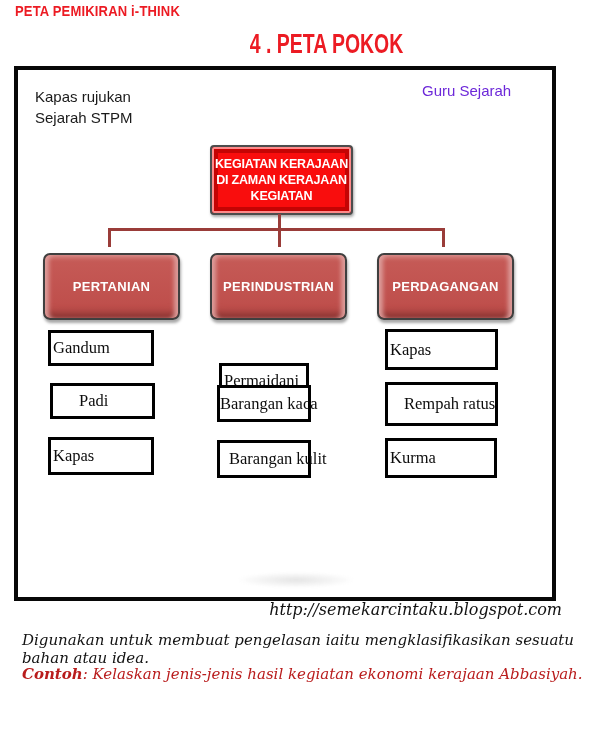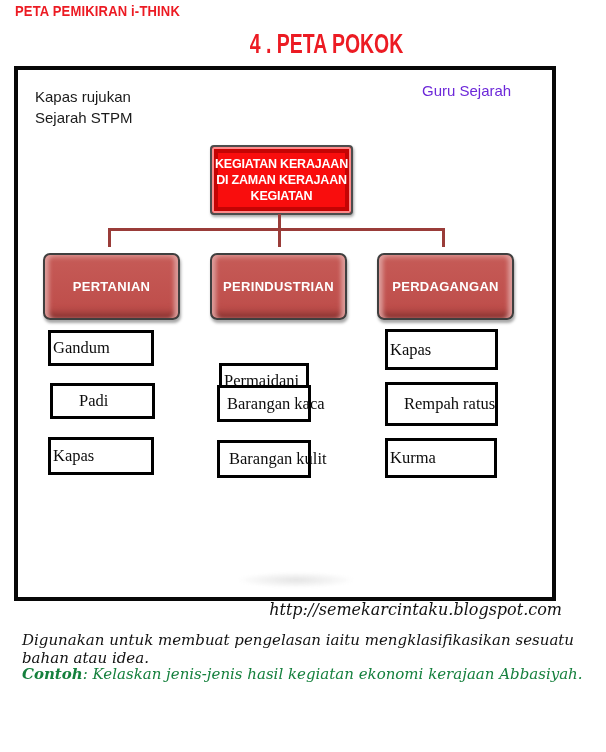--- a/index.html
+++ b/index.html
@@ -65,21 +65,21 @@
   .leaf{
     position:absolute;background:#fff;border:3px solid #000;
     display:flex;align-items:center;padding-left:2px;
     font-family:"Liberation Serif",serif;font-size:16.5px;color:#0d0d0d;
     white-space:nowrap;
   }
   .leaf-1-1{left:30px; top:260px;width:106px;height:36px;}
   .leaf-1-2{left:32px; top:313px;width:105px;height:36px;padding-left:26px;}
   .leaf-1-3{left:30px; top:367px;width:106px;height:38px;}
   .leaf-2-1{left:201px;top:262px;width:90px; height:35px;margin-top:31px;}
-  .leaf-2-2{left:199px;top:315px;width:94px; height:37px;padding-left:7px;}
+  .leaf-2-2{left:199px;top:315px;width:94px; height:37px;padding-left:0;}
   .leaf-2-3{left:199px;top:370px;width:94px; height:38px;padding-left:9px;}
   .leaf-3-1{left:367px;top:259px;width:113px;height:41px;}
   .leaf-3-2{left:367px;top:312px;width:113px;height:44px;padding-left:16px;}
   .leaf-3-3{left:367px;top:368px;width:112px;height:40px;}
   
   .smudge{
     position:absolute;left:218px;top:502px;width:120px;height:16px;
     background:radial-gradient(ellipse at center,rgba(150,150,150,0.25),rgba(255,255,255,0) 70%);
     filter:blur(1px);
   }
@@ -89,21 +89,21 @@
     font-family:"DejaVu Serif",serif;font-style:italic;font-size:16px;color:#121212;
     white-space:nowrap;
   }
   .description{
     position:absolute;left:22px;top:632px;
     font-family:"DejaVu Serif",serif;font-style:italic;font-size:15px;line-height:17.5px;
     color:#121212;white-space:nowrap;
   }
   .example{
     position:absolute;left:22px;top:665px;
-    font-family:"DejaVu Serif",serif;font-style:italic;font-size:15px;color:#15803d;
+    font-family:"DejaVu Serif",serif;font-style:italic;font-size:15px;color:#b91c1c;
     white-space:nowrap;
   }
   .example b{font-weight:700;}
 </style>
 </head>
 <body>
 
 <div class="page">
 
   <div class="kicker">PETA PEMIKIRAN i-THINK</div>

